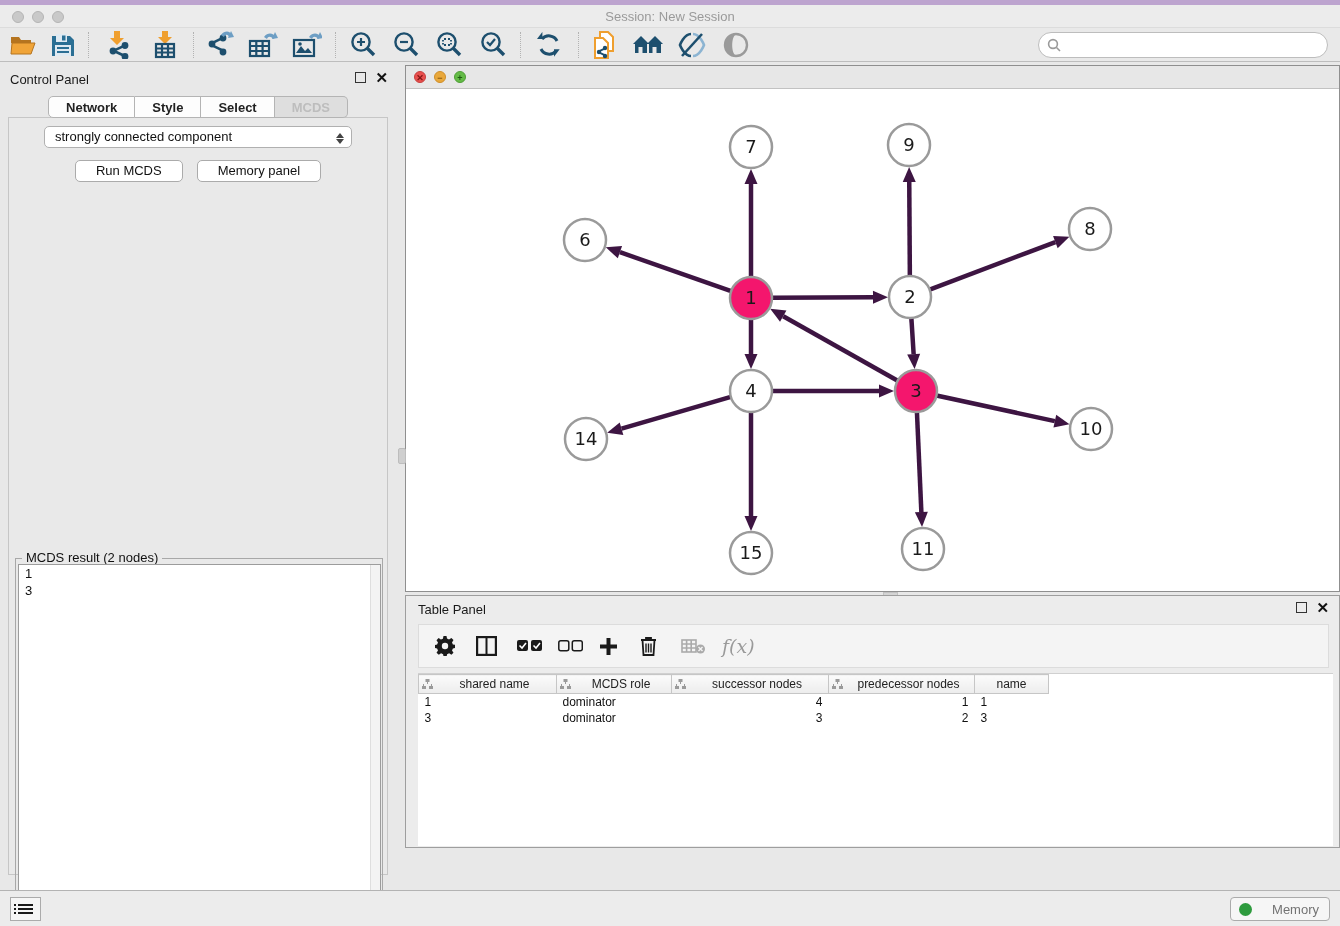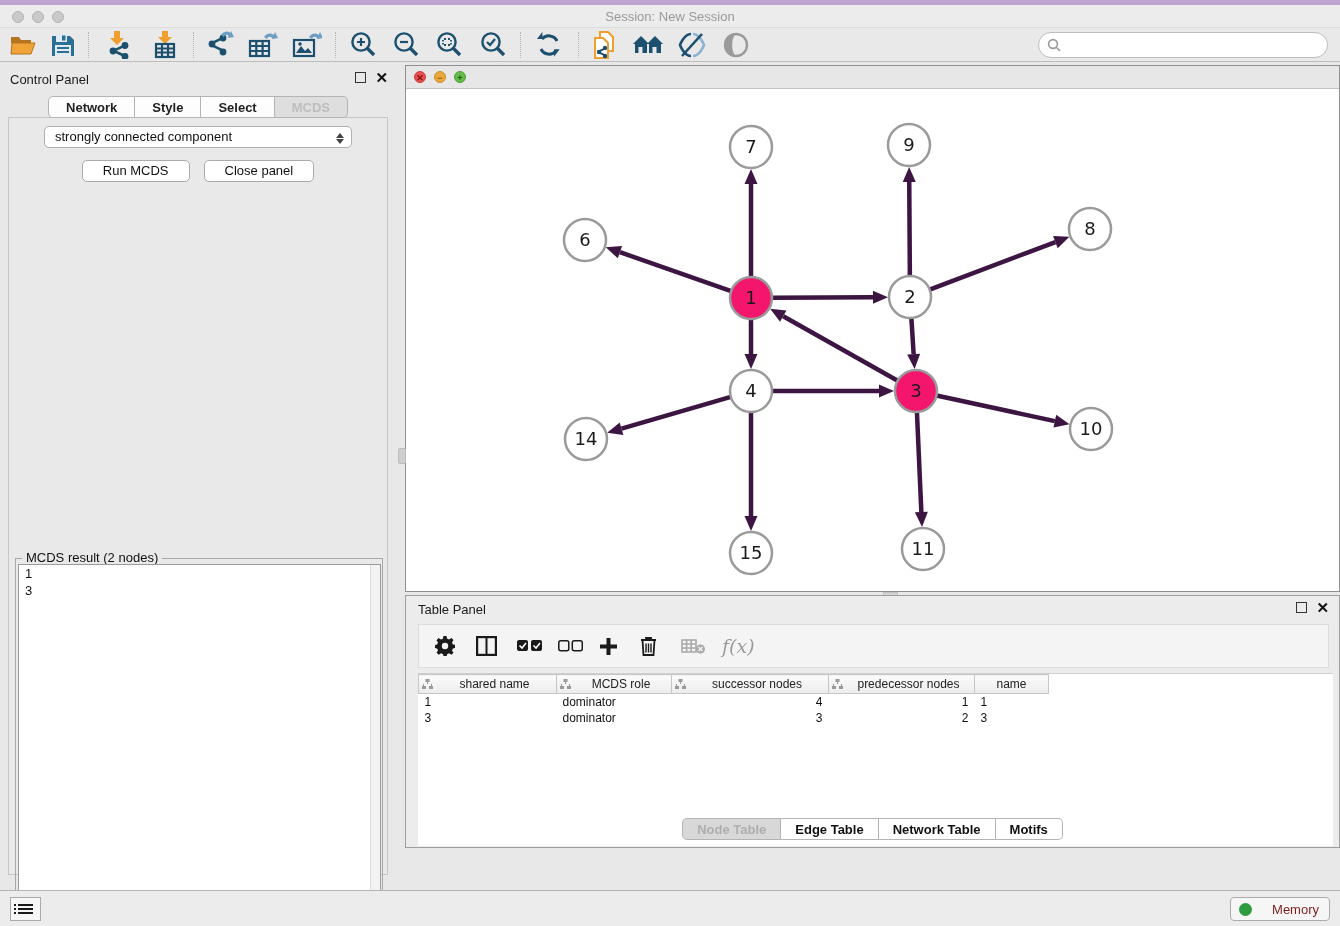--- a/index.html
+++ b/index.html
@@ -84,21 +84,21 @@
   .tp-tab:last-child { border-radius:0 5px 5px 0; }
   .tp-tab.selected { background:#d8d8d8; color:#aeaeae; }
 
   
   .status-bar { position:absolute; left:0; top:890px; width:1340px; height:36px; background:#ececec; border-top:1px solid #b3b3b3; }
   .task-btn { position:absolute; left:10px; top:6px; width:31px; height:24px; background:#f6f6f6; border:1px solid #ababab; display:flex; align-items:center; justify-content:center; }
   .list-ic { width:15px; height:11px; display:block; }
   .list-ic b { display:block; height:2px; margin-bottom:2px; background:#1a1a1a; position:relative; }
   .list-ic b::before { content:""; position:absolute; left:-4px; top:0; width:2px; height:2px; background:#1a1a1a; }
   .list-ic b:last-child { margin-bottom:0; }
-  .mem-btn { position:absolute; right:10px; top:6px; height:24px; padding:0 10px 0 8px; background:#f6f6f6; border:1px solid #ababab; border-radius:4px; display:flex; align-items:center; gap:20px; font-size:13px; color:#7f1d1d; }
+  .mem-btn { position:absolute; right:10px; top:6px; height:24px; padding:0 10px 0 8px; background:#f6f6f6; border:1px solid #ababab; border-radius:4px; display:flex; align-items:center; gap:20px; font-size:13px; color:#737373; }
   .mem-dot { width:13px; height:13px; border-radius:50%; background:#2e9b3e; }
   svg { display:block; }
 </style>
 </head>
 <body>
 
 <div class="accent-strip"></div>
 <div class="titlebar">
   <span class="traffic t1"></span>
   <span class="traffic t2"></span>
@@ -279,21 +279,21 @@
   <div class="cp-body">
     <div class="combo">
       <span>strongly connected component</span>
       <span class="stepper">
           <i class="up"></i>
           <i class="dn"></i>
         </span>
     </div>
     <div class="btn-row">
       <button class="aq-btn">Run MCDS</button>
-      <button class="aq-btn">Close panel</button>
+      <button class="aq-btn">Memory panel</button>
     </div>
     <div class="result-box">
       <span class="result-legend">MCDS result (2 nodes)</span>
       <div class="result-list">
         <div class="result-item">1</div>
         <div class="result-item">3</div>
         <div class="result-scroll"></div>
       </div>
     </div>
   </div>
@@ -479,26 +479,20 @@
         <tr>
           <td>3</td>
           <td>dominator</td>
           <td class="num">3</td>
           <td class="num">2</td>
           <td>3</td>
         </tr>
       </tbody>
     </table>
   </div>
-  <div class="tp-tabs">
-    <span class="tp-tab selected">Node Table</span>
-    <span class="tp-tab">Edge Table</span>
-    <span class="tp-tab">Network Table</span>
-    <span class="tp-tab">Motifs</span>
-  </div>
 </div>
 
 <div class="status-bar">
   <div class="task-btn">
     <span class="list-ic">
         <b></b>
         <b></b>
         <b></b>
       </span>
   </div>

